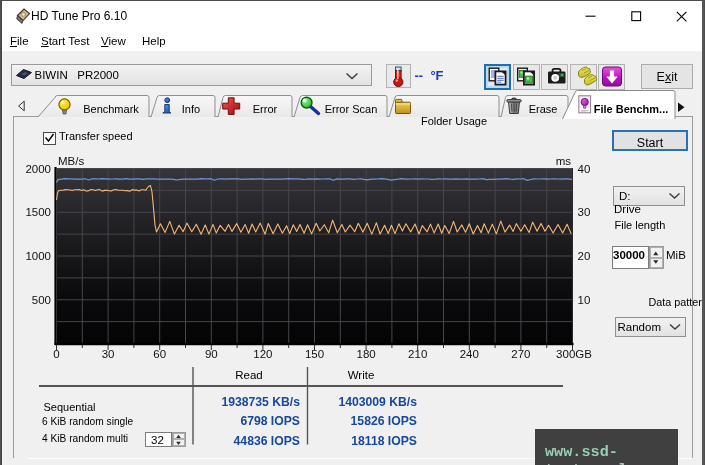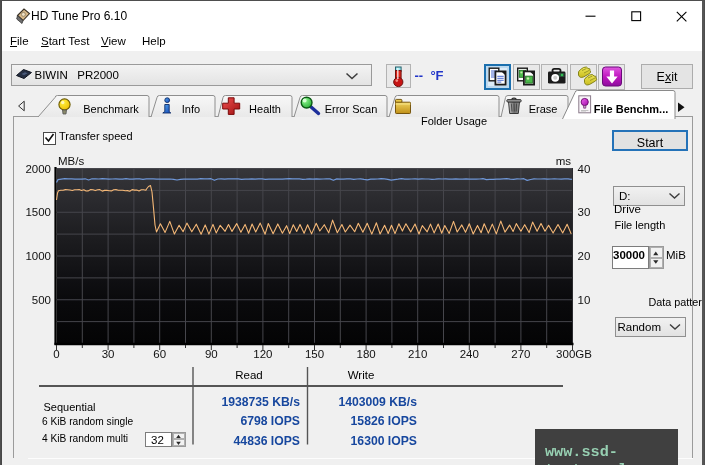--- a/index.html
+++ b/index.html
@@ -331,21 +331,21 @@
 <div class="t" style="left:30px;top:7.5px;font-size:12px;font-weight:400;color:#000;">HD Tune Pro 6.10</div>
 <div class="t" style="left:9px;top:33.5px;font-size:11.5px;font-weight:400;color:#000;"><u>F</u>ile</div>
 <div class="t" style="left:40px;top:33.5px;font-size:11.5px;font-weight:400;color:#000;"><u>S</u>tart Test</div>
 <div class="t" style="left:100px;top:33.5px;font-size:11.5px;font-weight:400;color:#000;"><u>V</u>iew</div>
 <div class="t" style="left:141px;top:33.5px;font-size:11.5px;font-weight:400;color:#000;">Help</div>
 <div class="t" style="left:33.5px;top:68px;font-size:11.5px;font-weight:400;color:#000;">BIWIN&nbsp;&nbsp;&nbsp;PR2000</div>
 <div class="t" style="left:413.5px;top:66.5px;font-size:13px;font-weight:700;color:#2135c9;">--&nbsp;&nbsp;°F</div>
 <div class="t" style="left:606px;top:69px;width:120px;text-align:center;font-size:12.5px;font-weight:400;color:#000;">E<u>x</u>it</div>
 <div class="t" style="left:50px;top:101.5px;width:120px;text-align:center;font-size:11px;font-weight:400;color:#000;">Benchmark</div>
 <div class="t" style="left:130px;top:101.5px;width:120px;text-align:center;font-size:11px;font-weight:400;color:#000;">Info</div>
-<div class="t" style="left:204px;top:101.5px;width:120px;text-align:center;font-size:11px;font-weight:400;color:#000;">Health</div>
+<div class="t" style="left:204px;top:101.5px;width:120px;text-align:center;font-size:11px;font-weight:400;color:#000;">Error</div>
 <div class="t" style="left:290px;top:101.5px;width:120px;text-align:center;font-size:11px;font-weight:400;color:#000;">Error Scan</div>
 <div class="t" style="left:393px;top:114px;width:120px;text-align:center;font-size:11px;font-weight:400;color:#000;">Folder Usage</div>
 <div class="t" style="left:482px;top:101.5px;width:120px;text-align:center;font-size:11px;font-weight:400;color:#000;">Erase</div>
 <div class="t" style="left:570px;top:101.5px;width:120px;text-align:center;font-size:11px;font-weight:700;color:#000;">File Benchm...</div>
 <div class="t" style="left:58px;top:128.8px;font-size:11px;font-weight:400;color:#000;">Transfer speed</div>
 <div class="t" style="left:589px;top:135px;width:120px;text-align:center;font-size:12.5px;font-weight:400;color:#000;">Start</div>
 <div class="t" style="left:613px;top:163px;font-size:11.5px;font-weight:400;color:#000;margin-top:39px;">Drive</div>
 <div class="t" style="left:618px;top:189px;font-size:11.5px;font-weight:400;color:#000;">D:</div>
 <div class="t" style="left:613.5px;top:217.5px;font-size:11px;font-weight:400;color:#000;">File length</div>
 <div class="t" style="right:59px;top:247.5px;font-size:11.5px;font-weight:700;color:#000;">30000</div>
@@ -356,15 +356,15 @@
 <div class="t" style="left:300px;top:368px;width:120px;text-align:center;font-size:11.5px;font-weight:400;color:#000;">Write</div>
 <div class="t" style="left:42.5px;top:372px;font-size:11px;font-weight:400;color:#000;margin-top:28px;">Sequential</div>
 <div class="t" style="left:41px;top:414.6px;font-size:10.2px;font-weight:400;color:#000;">6 KiB random single</div>
 <div class="t" style="left:41px;top:432.2px;font-size:10.2px;font-weight:400;color:#000;">4 KiB random multi</div>
 <div class="t" style="left:150px;top:432.5px;font-size:11.5px;font-weight:400;color:#000;">32</div>
 <div class="t" style="right:404px;top:394px;font-size:12.2px;font-weight:700;color:#17479e;">1938735 KB/s</div>
 <div class="t" style="right:404px;top:413.3px;font-size:12.2px;font-weight:700;color:#17479e;">6798 IOPS</div>
 <div class="t" style="right:404px;top:432.6px;font-size:12.2px;font-weight:700;color:#17479e;">44836 IOPS</div>
 <div class="t" style="right:287px;top:394px;font-size:12.2px;font-weight:700;color:#17479e;">1403009 KB/s</div>
 <div class="t" style="right:287px;top:413.3px;font-size:12.2px;font-weight:700;color:#17479e;">15826 IOPS</div>
-<div class="t" style="right:287px;top:432.6px;font-size:12.2px;font-weight:700;color:#17479e;">16300 IOPS</div>
+<div class="t" style="right:287px;top:432.6px;font-size:12.2px;font-weight:700;color:#17479e;">18118 IOPS</div>
 <div id="www" class="box">
     <span>www.ssd-tester.pl</span>
   </div>
 </body></html>

